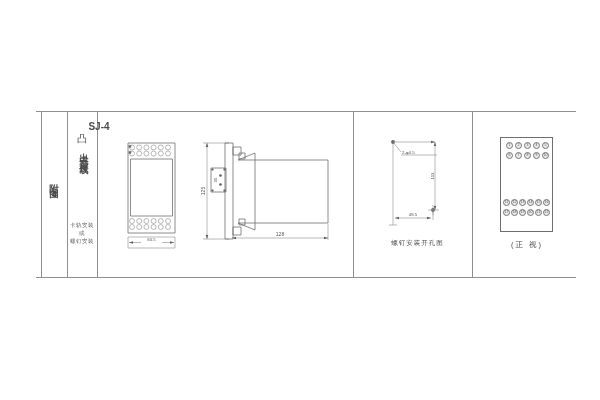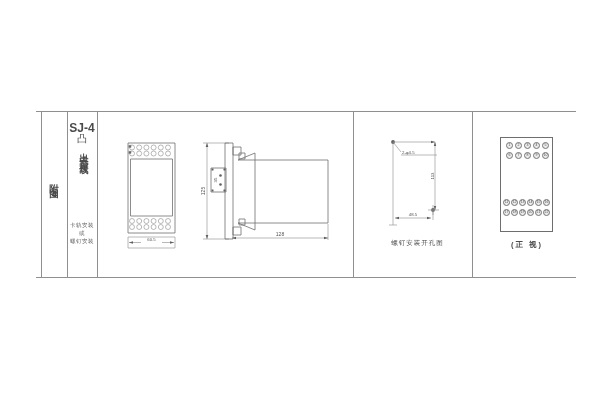--- a/index.html
+++ b/index.html
@@ -4,26 +4,26 @@
 <style>
   html,body{margin:0;padding:0;background:#fdfdfd;}
   .canvas{position:relative;width:600px;height:400px;background:#ffffff;
     font-family:"Liberation Sans","DejaVu Sans",sans-serif;color:#555;overflow:hidden;}
   .hline{position:absolute;height:1px;background:#8f8f8f;}
   .vline{position:absolute;width:1px;background:#8f8f8f;}
   .abs{position:absolute;}
   .vtext{writing-mode:vertical-rl;text-orientation:upright;}
   .ctr{text-align:center;}
   .fig-label{font-size:9.5px;font-weight:bold;letter-spacing:6px;color:#4a4a4a;}
-  .model{font-size:12px;font-weight:bold;color:#4a4a4a;}
+  .model{font-size:10px;font-weight:bold;color:#4a4a4a;padding-left:17px;}
   .protrude{font-size:10px;color:#4a4a4a;}
   .wiring{font-size:9px;font-weight:bold;letter-spacing:3px;color:#4a4a4a;}
   .mount-note{font-size:5.5px;line-height:8px;color:#5a5a5a;letter-spacing:0.5px;}
   .caption{font-size:6.5px;color:#4a4a4a;letter-spacing:1px;}
-  .caption-lg{font-size:7.5px;font-weight:bold;color:#4a4a4a;letter-spacing:2px;}
+  .caption-lg{font-size:7.5px;font-weight:normal;color:#4a4a4a;letter-spacing:2px;}
   .panel-box{position:absolute;box-sizing:border-box;border:1px solid #6e6e6e;background:#fff;}
   .term-row{display:flex;justify-content:space-between;margin-bottom:3px;}
   .term{box-sizing:border-box;width:7px;height:7px;border:1px solid #767676;border-radius:50%;
     display:flex;align-items:center;justify-content:center;font-size:3.5px;line-height:1;
     color:#4f4f4f;background:#ececec;}
   svg{position:absolute;overflow:visible;}
   svg *{vector-effect:non-scaling-stroke;}
   .dwg{stroke:#6e6e6e;stroke-width:0.8;fill:none;}
   .dwg-thin{stroke:#8a8a8a;stroke-width:0.6;fill:none;}
   .dwg-fill{fill:#5f5f5f;stroke:none;}

